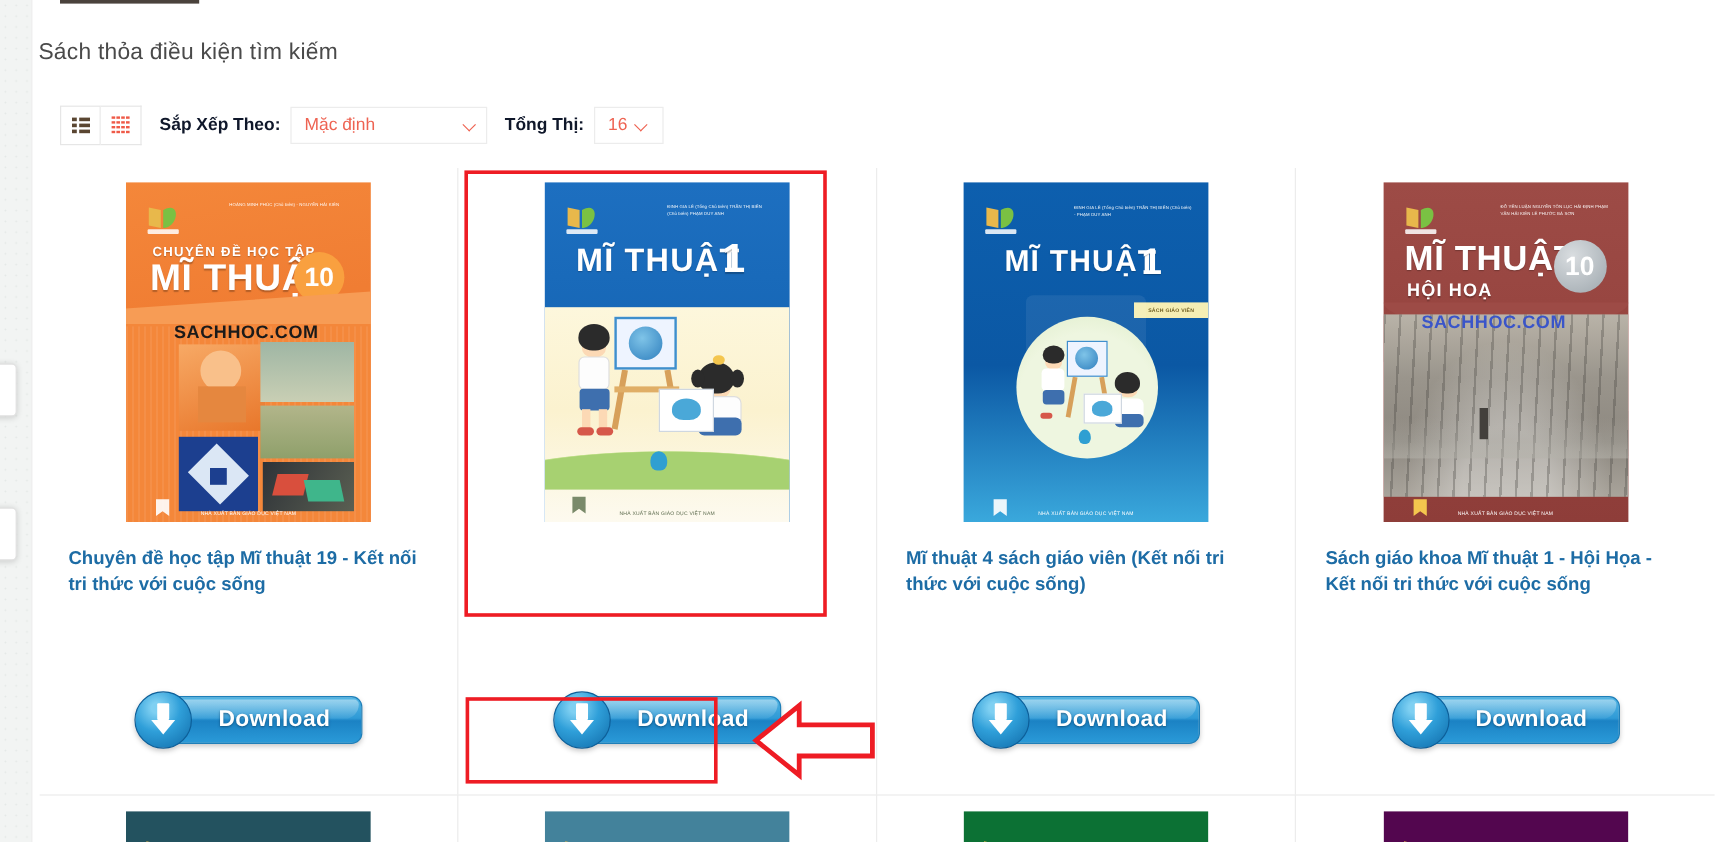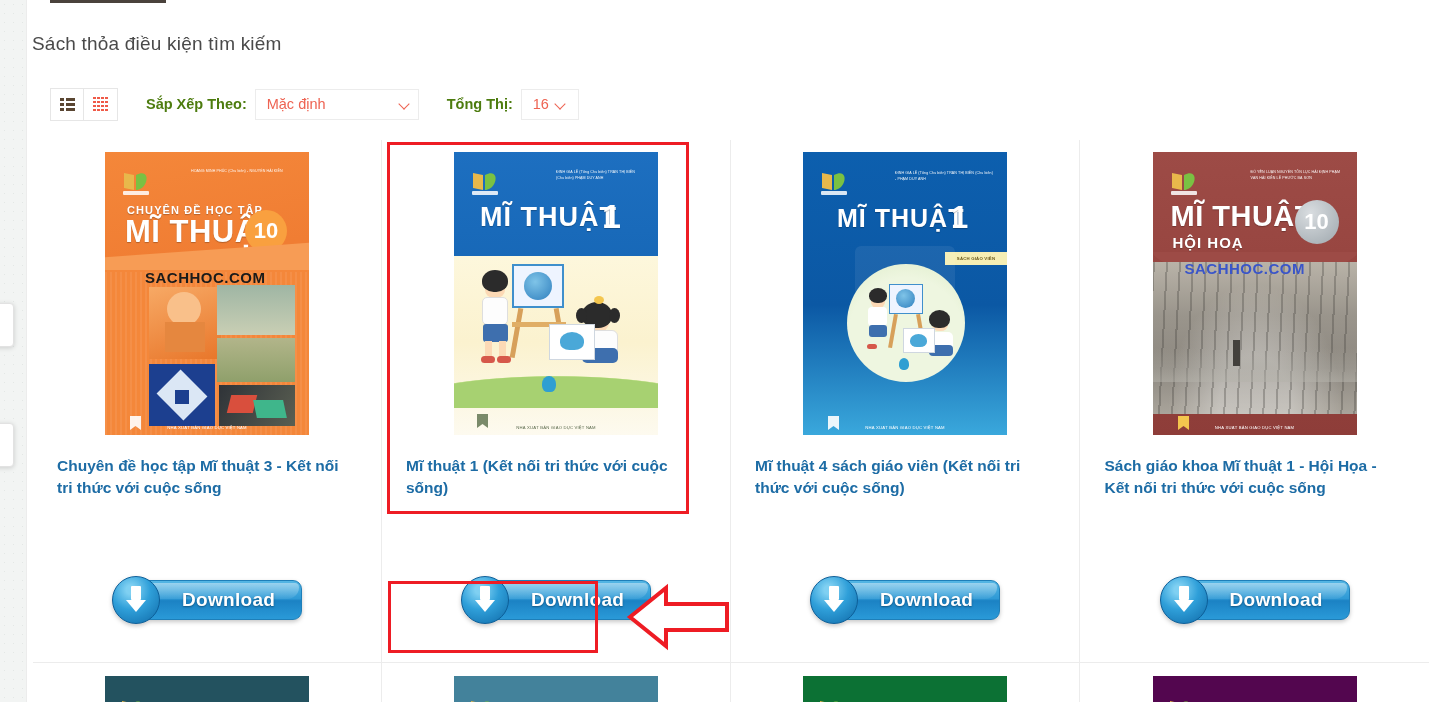--- a/index.html
+++ b/index.html
@@ -46,21 +46,21 @@
     width:34px; height:33px; border:1px solid #e6e6e6; background:#fff;
     display:flex; align-items:center; justify-content:center; cursor:pointer;
   }
   .view-btn + .view-btn { border-left:none; }
   .ic-list { display:grid; grid-template-columns:4px 9px; grid-template-rows:repeat(3,3px); gap:2px 2px; }
   .ic-list i { display:block; width:100%; height:100%; background:#5a4632; }
   .ic-grid { display:grid; grid-template-columns:repeat(4,2.5px); grid-template-rows:repeat(4,2.5px); gap:1.6px; }
   .ic-grid i { display:block; width:100%; height:100%; background:#ef5a48; }
 
   .tb-label {
-    margin-left:28px; font-size:14.5px; font-weight:bold; color:#4d7c0f;
+    margin-left:15px; font-size:14.5px; font-weight:bold; color:#0f172a;
     white-space:nowrap;
   }
   .tb-select {
     margin-left:8px; height:31px; border:1px solid #ececec; background:#fff;
     display:flex; align-items:center; padding:0 8px 0 11px;
     font-size:14.5px; color:#ee6352; cursor:pointer; position:relative;
   }
   .tb-select.sort { width:164px; }
   .tb-select.show { width:58px; }
   .tb-select .val { flex:1; white-space:nowrap; }
@@ -310,21 +310,21 @@
           <div style="position:absolute;left:58px;top:226px;width:38px;height:34px;background:#dbe7f5;transform:rotate(45deg);z-index:5;"></div>
           <div style="position:absolute;left:70px;top:238px;width:14px;height:14px;background:#1c3f8f;z-index:6;"></div>
           <div style="position:absolute;left:114px;top:233px;width:76px;height:41px;background:linear-gradient(120deg,#2f3338,#5a5f52);z-index:4;"></div>
           <div style="position:absolute;left:124px;top:243px;width:26px;height:18px;background:#d94f3d;transform:skewX(-14deg);z-index:5;"></div>
           <div style="position:absolute;left:150px;top:248px;width:30px;height:18px;background:#3fb68b;transform:skewX(12deg);z-index:5;"></div>
           <svg class="nxb-logo" viewBox="0 0 13 16" style="z-index:6;">
             <path d="M1 1 h11 v14 l-5.5 -4 l-5.5 4 Z" fill="#ffffff" opacity=".9"></path>
           </svg>
           <div class="nxb" style="z-index:6;">NHÀ XUẤT BẢN GIÁO DỤC VIỆT NAM</div>
         </div>
-        <div class="p-title">Chuyên đề học tập Mĩ thuật 3 - Kết nối tri thức với cuộc sống</div>
+        <div class="p-title">Chuyên đề học tập Mĩ thuật 19 - Kết nối tri thức với cuộc sống</div>
         <div class="dl-wrap">
           <div class="dl-btn">
             <div class="dl-plate"></div>
             <div class="dl-label">Download</div>
             <div class="dl-circle">
               <span class="dl-arrow">
                 <i class="stem"></i>
                   <i class="head"></i>
               </span>
             </div>
@@ -368,21 +368,20 @@
           <div style="position:absolute;left:126px;top:178px;width:38px;height:26px;border-radius:6px;background:#fdfdfd;border:1px solid #dedede;z-index:5;"></div>
           <div style="position:absolute;left:128px;top:196px;width:36px;height:15px;border-radius:5px;background:#3e6fae;z-index:6;"></div>
           <div style="position:absolute;left:95px;top:172px;width:46px;height:36px;background:#fff;border:1px solid #cfd7e0;z-index:6;"></div>
           <div style="position:absolute;left:106px;top:180px;width:24px;height:18px;border-radius:50% 50% 40% 40%;background:#4aa8d8;z-index:7;"></div>
           <div style="position:absolute;left:88px;top:224px;width:14px;height:16px;border-radius:50% 50% 40% 40%;background:#2f9fd2;z-index:6;"></div>
           <svg class="nxb-logo" viewBox="0 0 13 16" style="z-index:7;bottom:6px;left:22px;">
             <path d="M1 1 h11 v14 l-5.5 -4 l-5.5 4 Z" fill="#7a8a6a"></path>
           </svg>
           <div class="nxb" style="z-index:7;color:#5c6b4e;">NHÀ XUẤT BẢN GIÁO DỤC VIỆT NAM</div>
         </div>
-        <div class="p-title">Mĩ thuật 1 (Kết nối tri thức với cuộc sống)</div>
         <div class="dl-wrap">
           <div class="dl-btn">
             <div class="dl-plate"></div>
             <div class="dl-label">Download</div>
             <div class="dl-circle">
               <span class="dl-arrow">
                 <i class="stem"></i>
                   <i class="head"></i>
               </span>
             </div>

